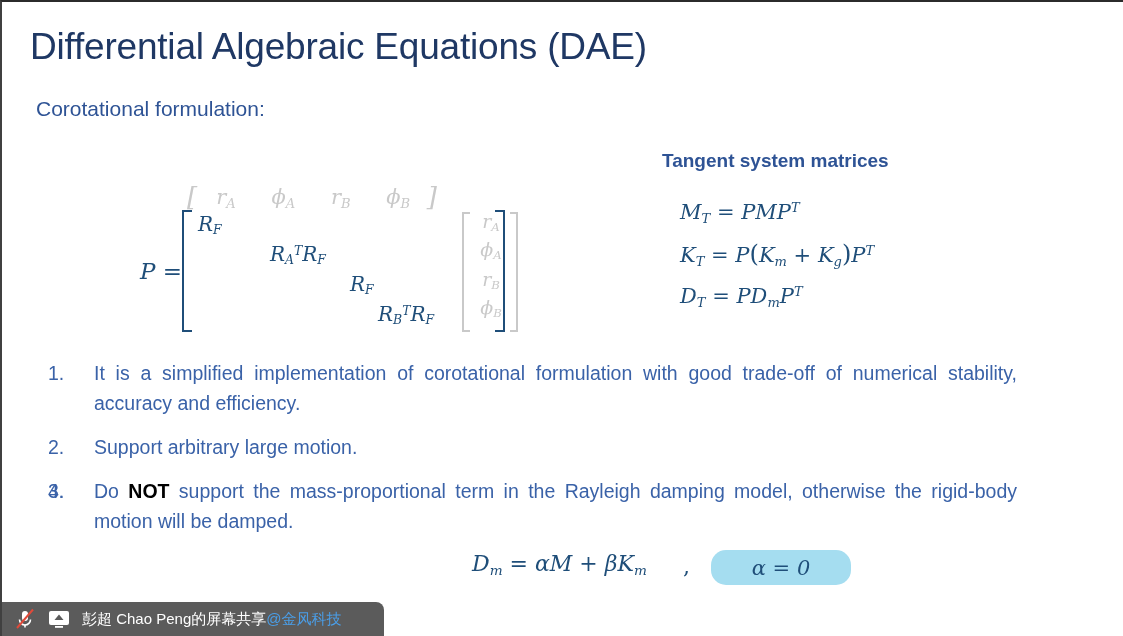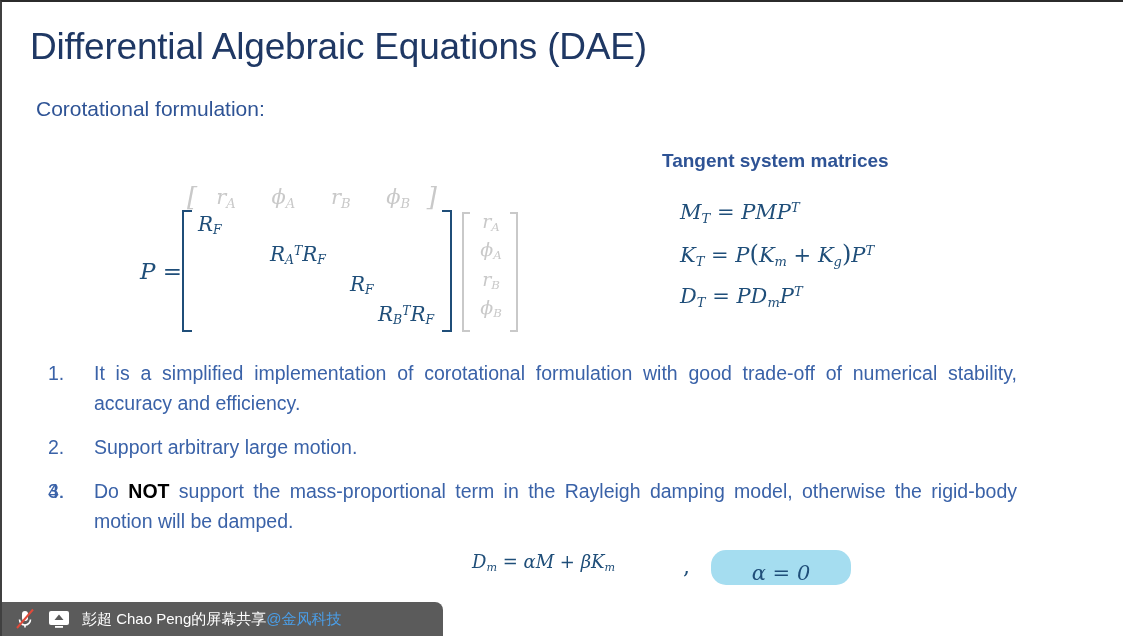--- a/index.html
+++ b/index.html
@@ -104,21 +104,21 @@
     left: 8px;
     top: 76px;
     font-size: 23px;
   }
 
   
   #big-matrix {
     position: absolute;
     left: 50px;
     top: 28px;
-    width: 270px;
+    width: 323px;
     height: 122px;
   }
   .bracket {
     position: absolute;
     top: 0;
     width: 10px;
     height: 100%;
     border-top: 2px solid #1F4E79;
     border-bottom: 2px solid #1F4E79;
     box-sizing: border-box;
@@ -207,41 +207,41 @@
   .li b {
     color: #000000;
     font-weight: bold;
   }
 
   
   #damp-formula {
     position: absolute;
     left: 470px;
     top: 549px;
-    font-size: 18px;
+    font-size: 22px;
     white-space: nowrap;
   }
   #comma {
     position: absolute;
     left: 681px;
     top: 552px;
     font-size: 22px;
     color: #1F4E79;
     font-family: "DejaVu Serif", "Liberation Serif", serif;
   }
   #alpha-box {
     position: absolute;
     left: 709px;
     top: 548px;
     width: 140px;
     height: 35px;
     background: #A5DDF0;
     border-radius: 15px;
     display: flex;
-    align-items: flex-end;
+    align-items: center;
     justify-content: center;
     font-size: 21px;
   }
 
   
   #bottom-bar {
     position: absolute;
     left: 0;
     bottom: 0;
     height: 34px;
@@ -342,21 +342,21 @@
     </div>
 
   </div>
 
   <div id="damp-formula" class="math">D<sub>m</sub> = αM + βK<sub>m</sub></div>
   <div id="comma">,</div>
   <div id="alpha-box">
     <span class="math">α = 0</span>
   </div>
 
-  <div id="bottom-bar" style="width: 441px;">
+  <div id="bottom-bar" style="width: 382px;">
     <div class="bicon">
       <svg viewBox="0 0 26 22" width="26" height="22">
         <rect x="10" y="3" width="6" height="10" rx="3" fill="#ffffff"></rect>
         <path d="M7.5 11.5 a5.5 5.5 0 0 0 11 0" stroke="#ffffff" stroke-width="1.6" fill="none"></path>
         <line x1="13" y1="17" x2="13" y2="19.5" stroke="#ffffff" stroke-width="1.6"></line>
         <line x1="5" y1="20" x2="21" y2="1.5" stroke="#E04A3A" stroke-width="2"></line>
       </svg>
     </div>
     <div class="bicon">
       <svg viewBox="0 0 26 22" width="26" height="22">

